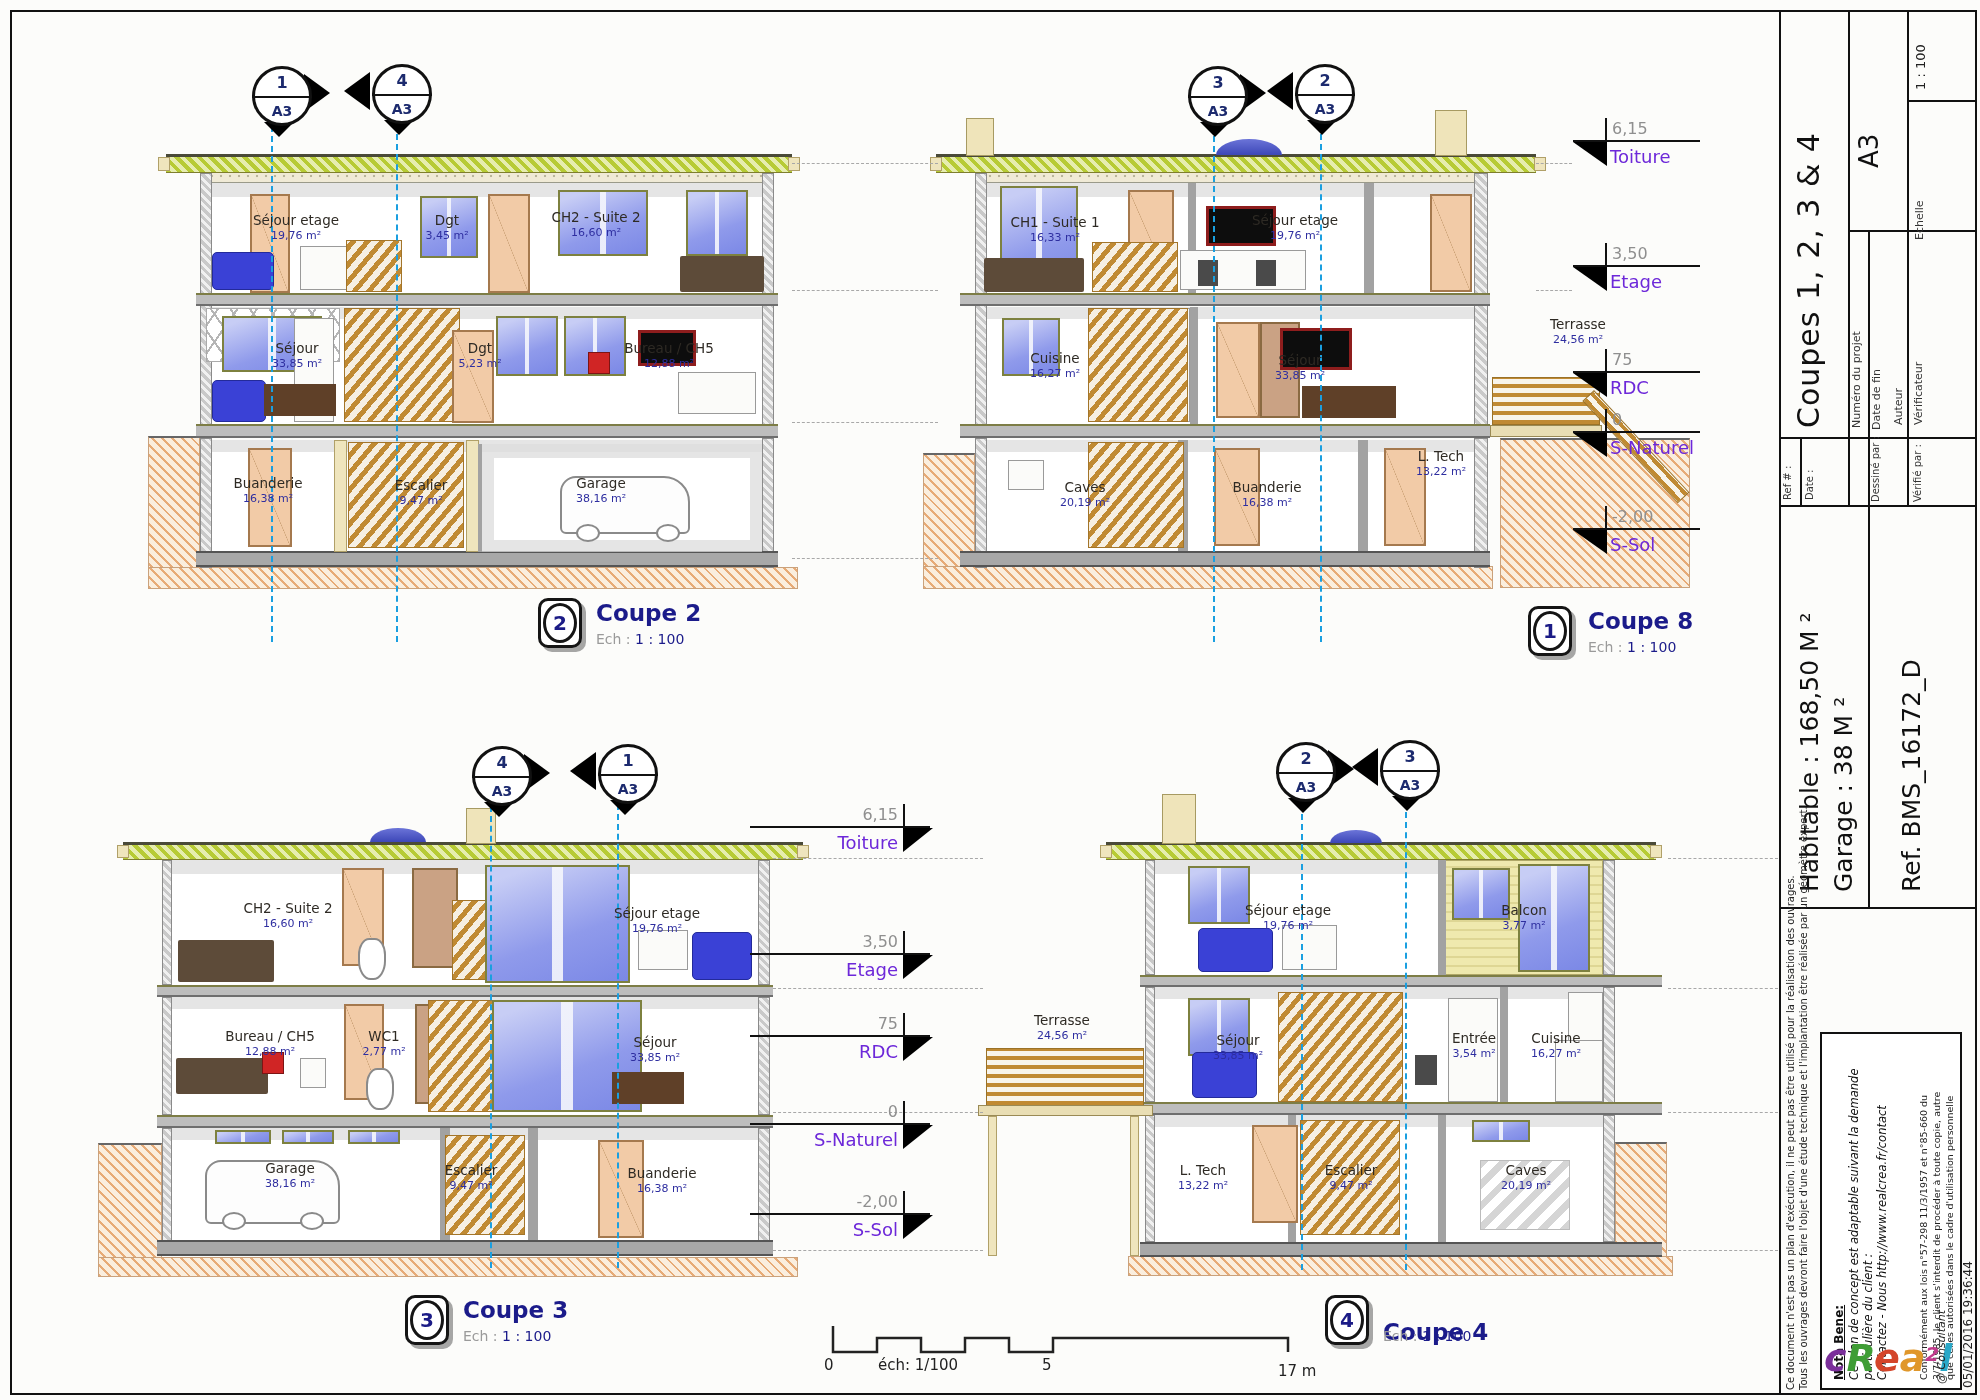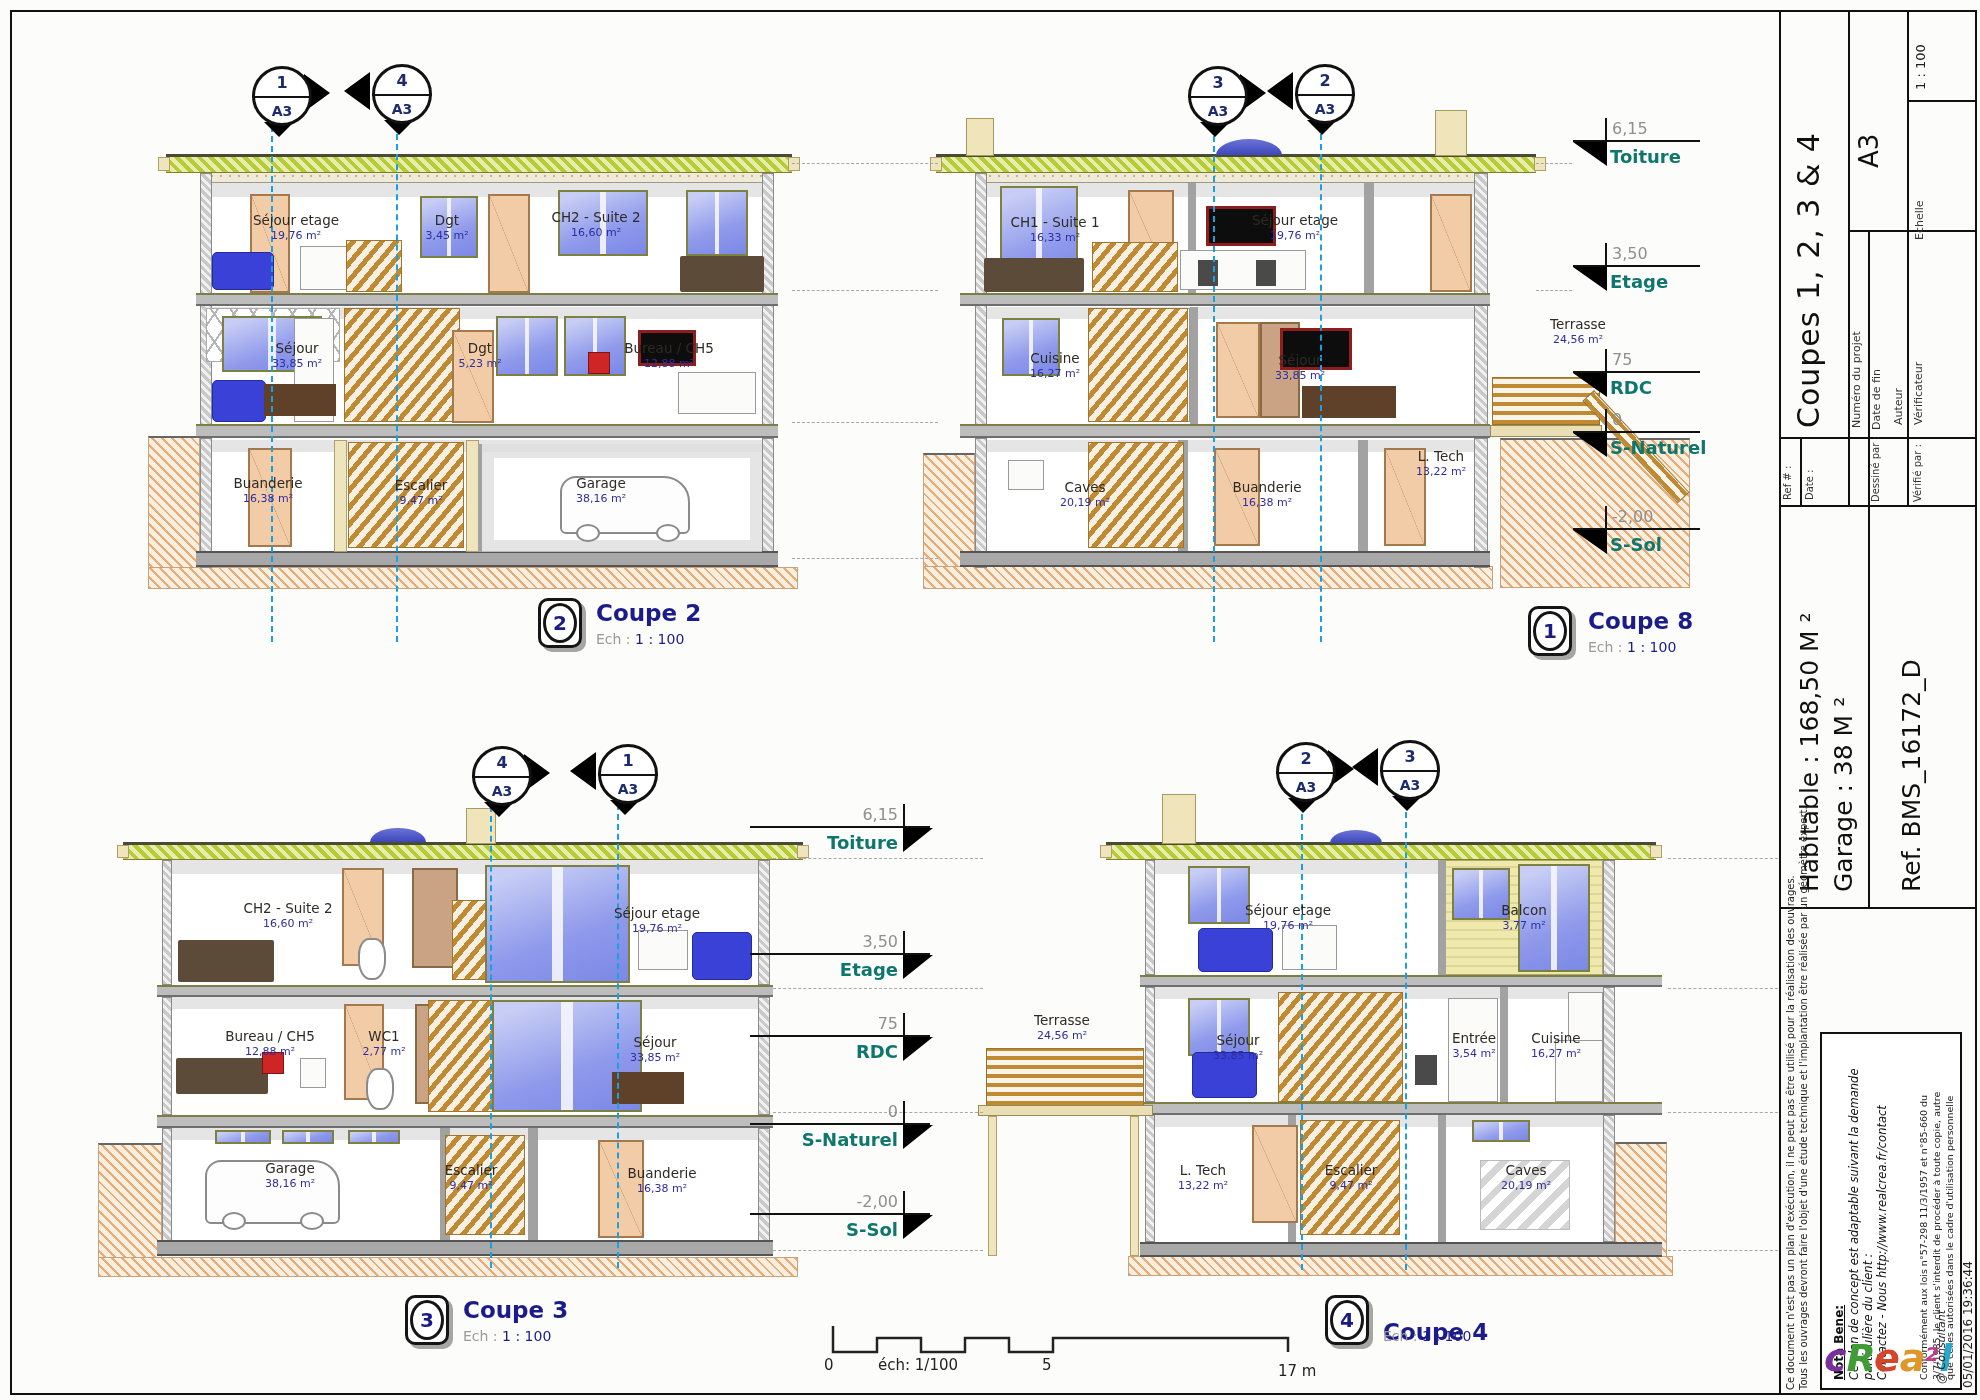--- a/index.html
+++ b/index.html
@@ -54,21 +54,21 @@
   .roomlabel{position:absolute;text-align:center;transform:translateX(-50%);white-space:nowrap;z-index:30;}
   .roomlabel .nm{font-size:13.5px;color:#2e2a24;}
   .roomlabel .ar{font-size:11px;color:#2e2ea0;margin-top:1px;}
   
   .fline{border-top:2.5px solid #111;height:0;z-index:35;}
   .ftick{border-left:2.5px solid #111;width:0;z-index:35;}
   .ftri{background:#000;z-index:35;}
   .ftri.pl{clip-path:polygon(0 0,100% 0,100% 100%);}
   .ftri.pr{clip-path:polygon(0 0,100% 0,0 100%);}
   .fval{font-size:16px;color:#8f8f8f;z-index:36;white-space:nowrap;}
-  .flab{font-size:18px;font-weight:700;color:#0f766e;z-index:36;white-space:nowrap;}
+  .flab{font-size:18px;font-weight:400;color:#6d28d9;z-index:36;white-space:nowrap;}
   
   .badge{width:44px;height:50px;background:#fff;border:3px solid #151515;border-radius:10px;box-shadow:4px 4px 0 rgba(80,80,80,.5);z-index:40;}
   .bcirc{position:absolute;left:2px;top:2px;right:2px;bottom:2px;border:3px solid #151515;border-radius:50%;display:flex;align-items:center;justify-content:center;font-size:20px;font-weight:bold;color:#1b1b86;background:#fff;}
   .ctitle{font-size:23px;color:#1b1b8a;font-weight:600;z-index:40;white-space:nowrap;}
   .cech{font-size:14px;z-index:40;white-space:nowrap;}
   .cech .lab{color:#9a9a9a;}
   .cech .val{color:#1b1b8a;}
   
   .frame{border:2px solid #111;background:transparent;}
   .tbline{background:#111;}

